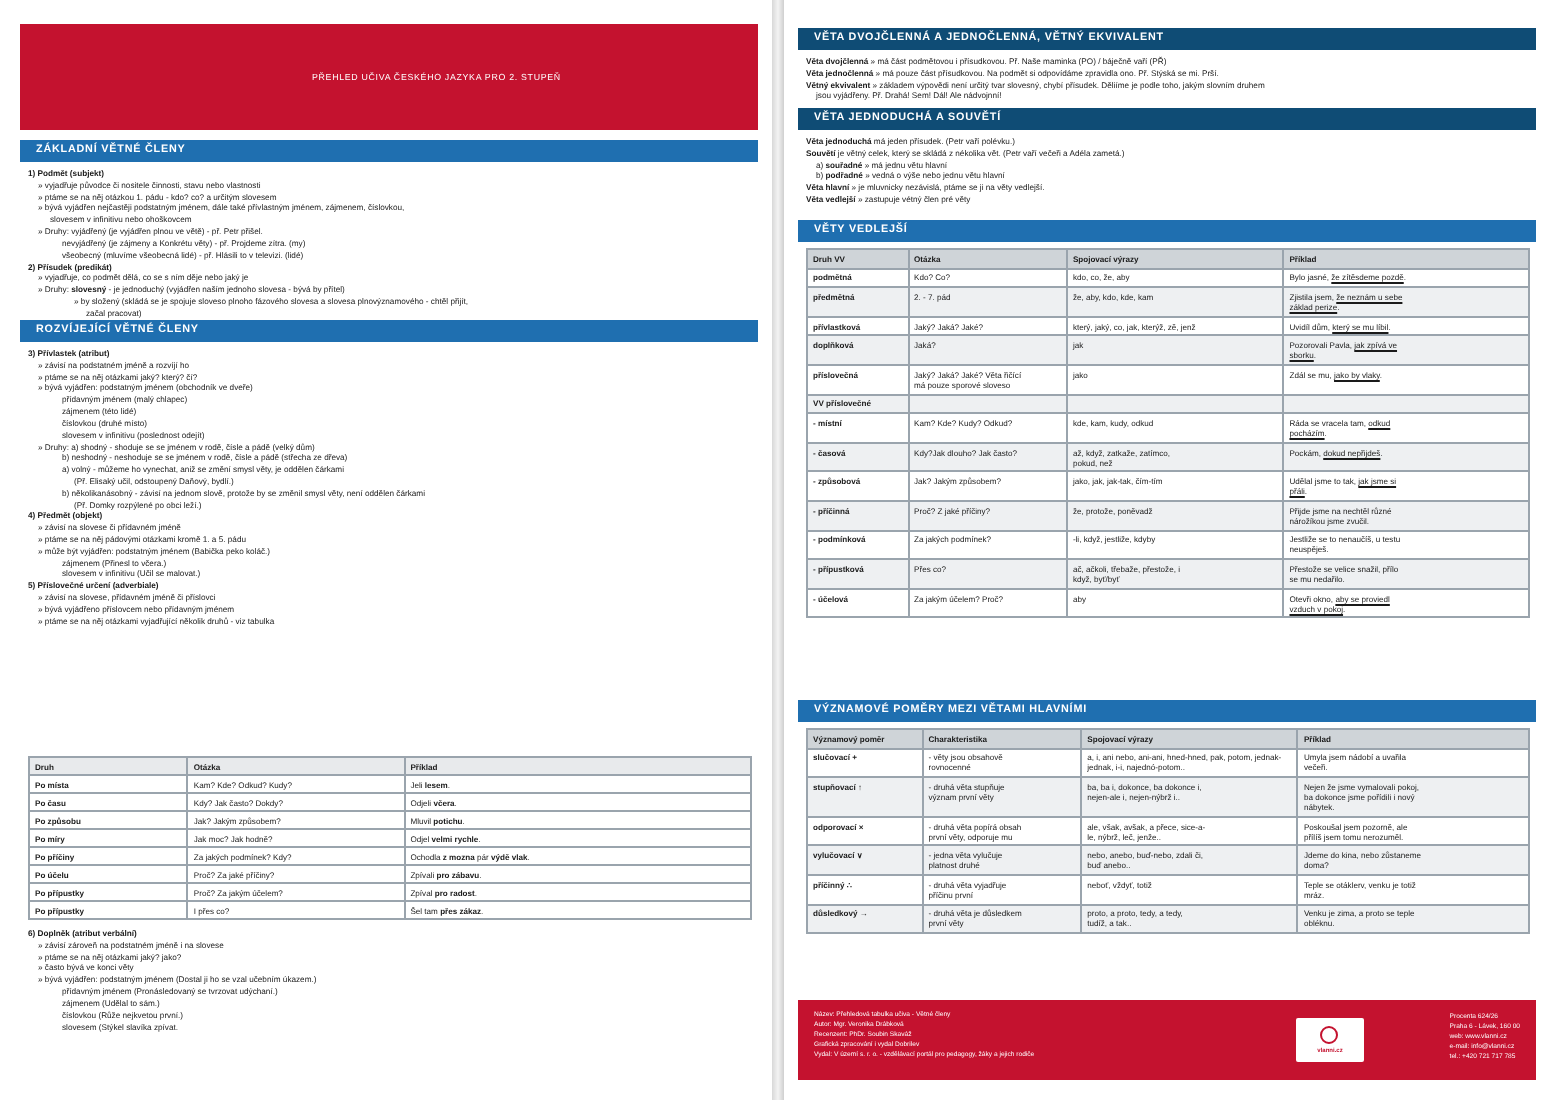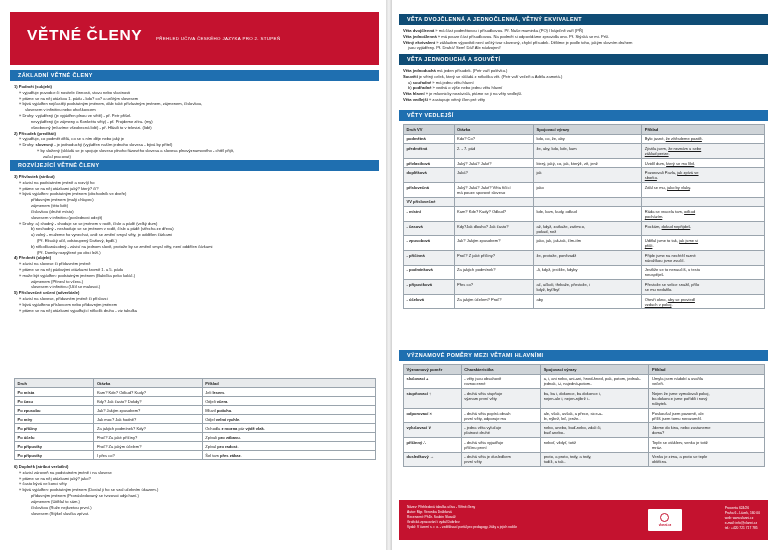--- a/index.html
+++ b/index.html
@@ -75,21 +75,20 @@
   .logo-inner { display:flex; flex-direction:column; align-items:center; }
 </style>
 </head>
 <body>
 
 <div class="page">
 
   <div class="sheet left-sheet">
 
     <div class="hero">
-      <div class="hero-title">VĚTNÉ ČLENY</div>
       <div class="hero-sub">PŘEHLED UČIVA ČESKÉHO JAZYKA PRO 2. STUPEŇ</div>
     </div>
 
     <div class="secbar" style="top:70px">ZÁKLADNÍ VĚTNÉ ČLENY</div>
 
     <div class="body-block" id="L1" style="top:84px">
         <div class="ln ind0"><b>1) Podmět (subjekt)</b></div>
         <div class="ln ind1">» vyjadřuje původce či nositele činnosti, stavu nebo vlastnosti</div>
         <div class="ln ind1">» ptáme se na něj otázkou 1. pádu - kdo? co? a určitým slovesem</div>
         <div class="ln ind1">» bývá vyjádřen nejčastěji podstatným jménem, dále také přívlastným jménem, zájmenem, číslovkou,</div>

